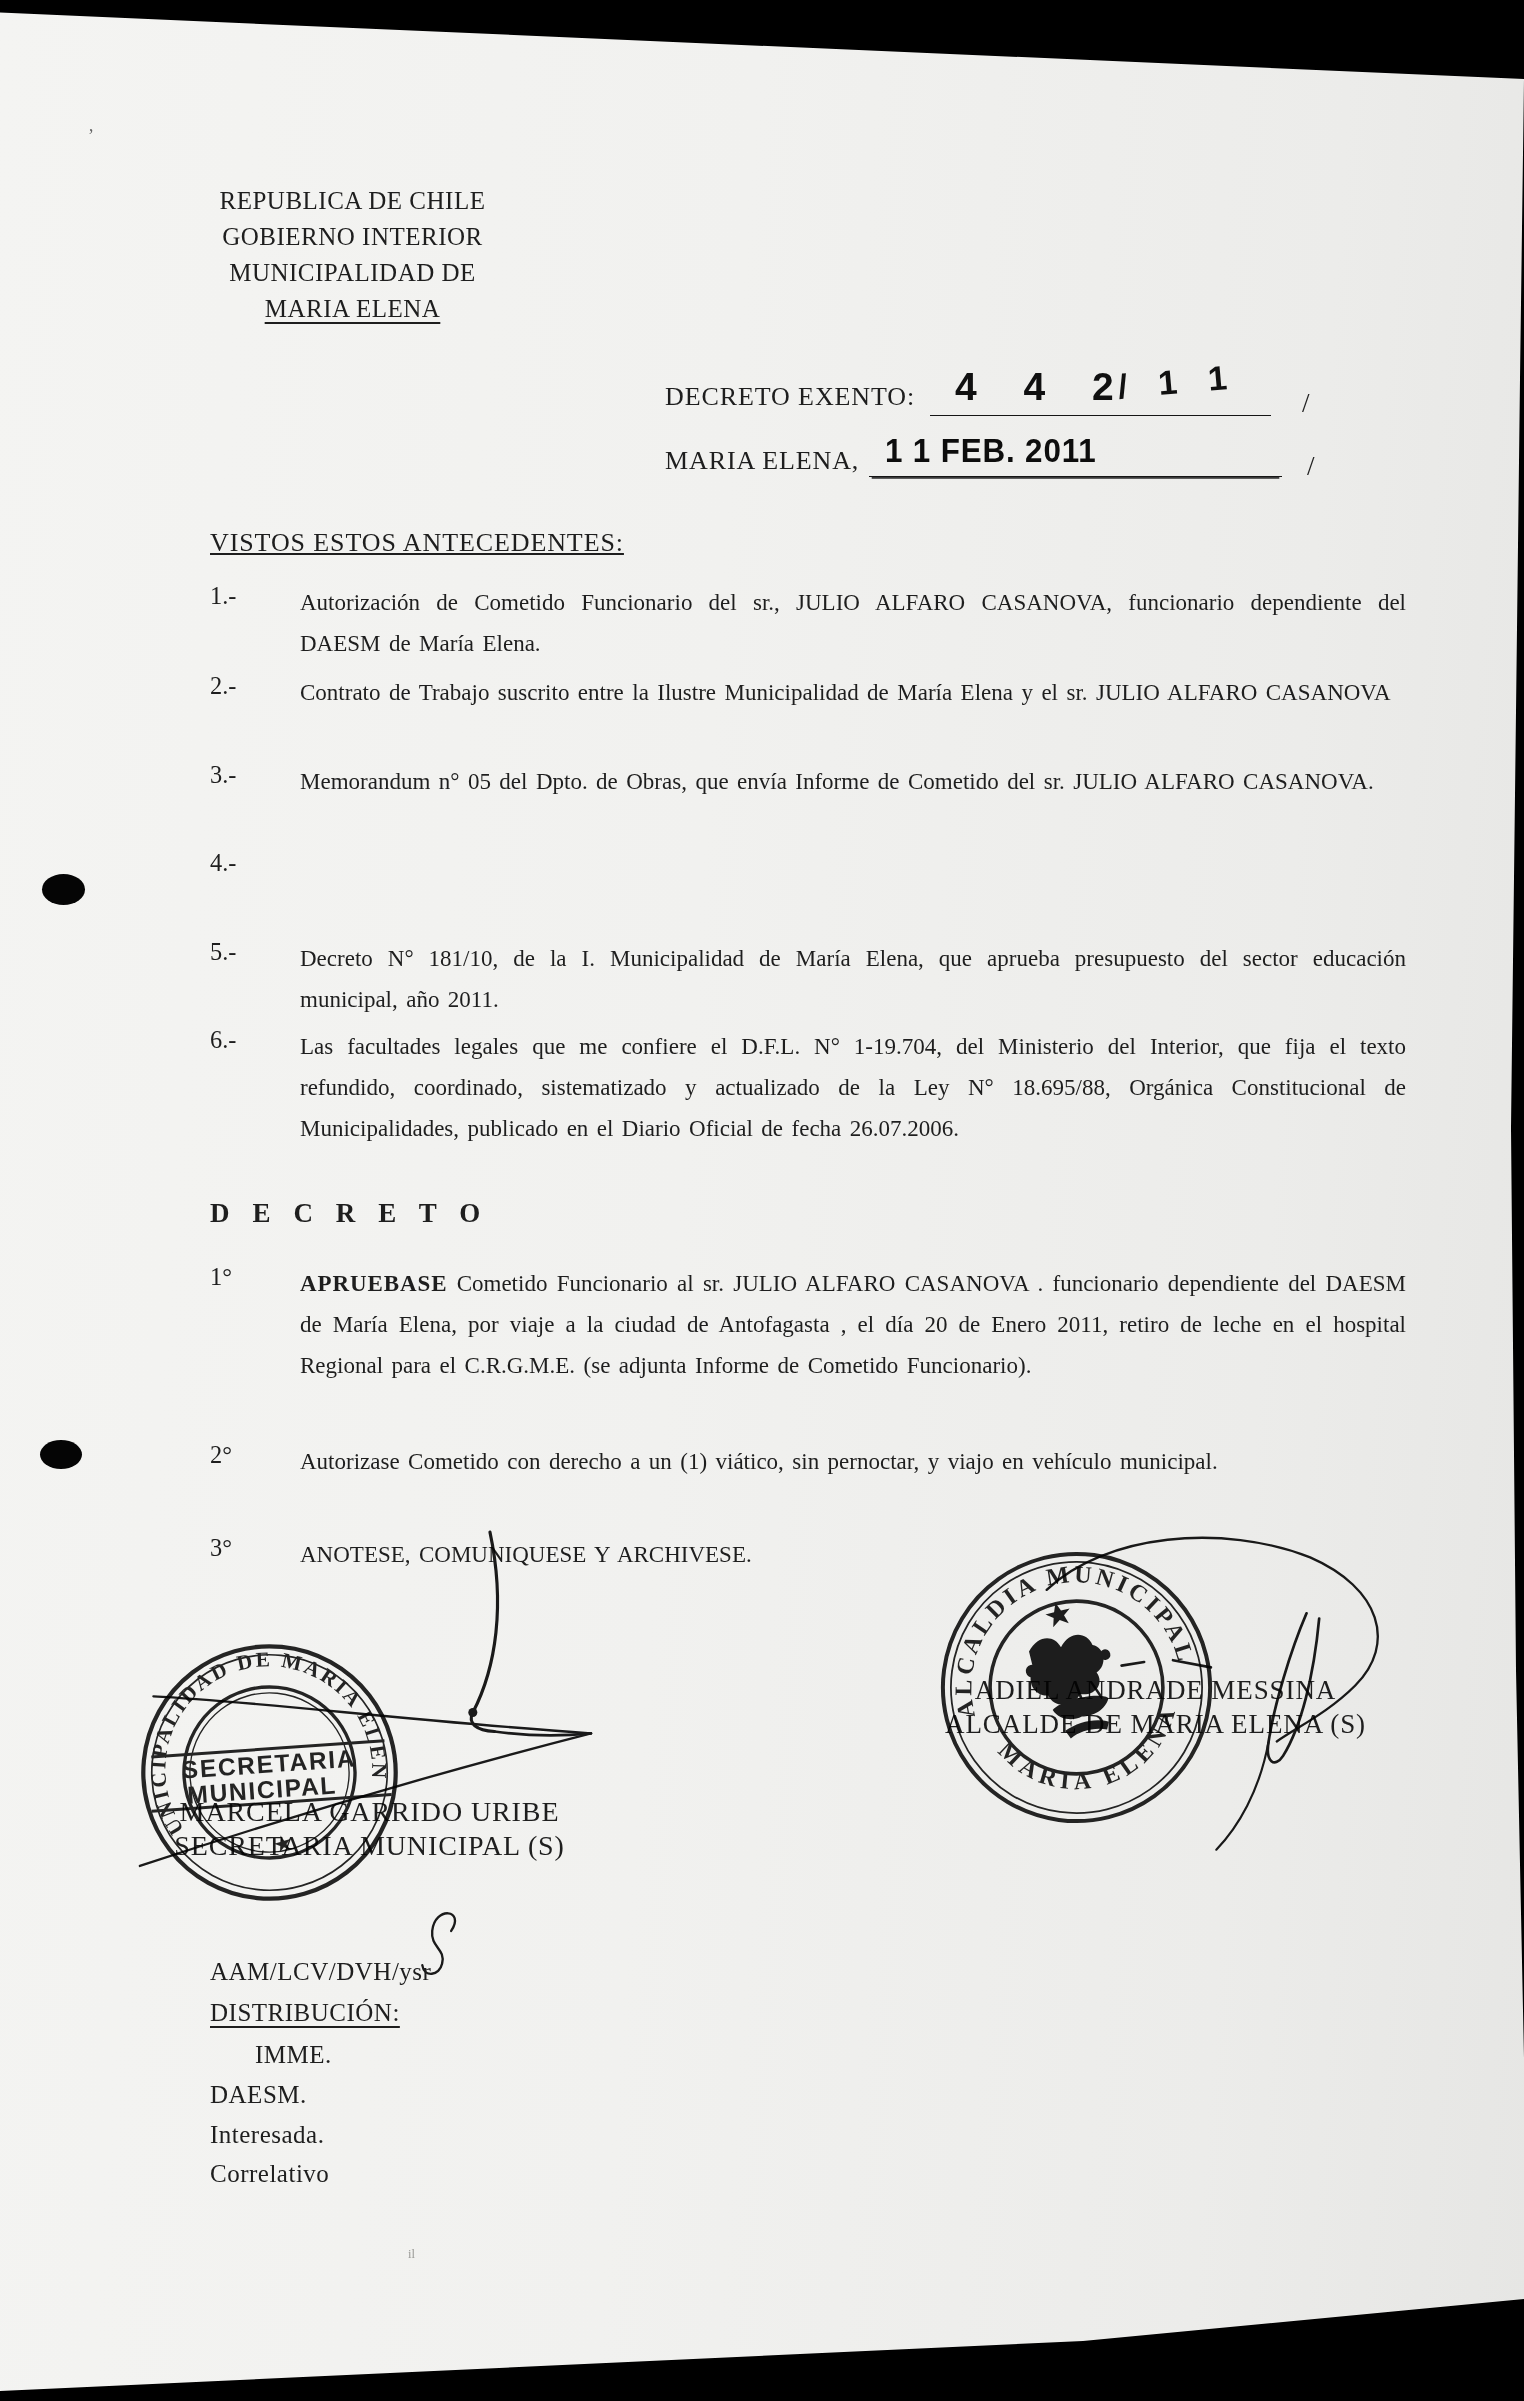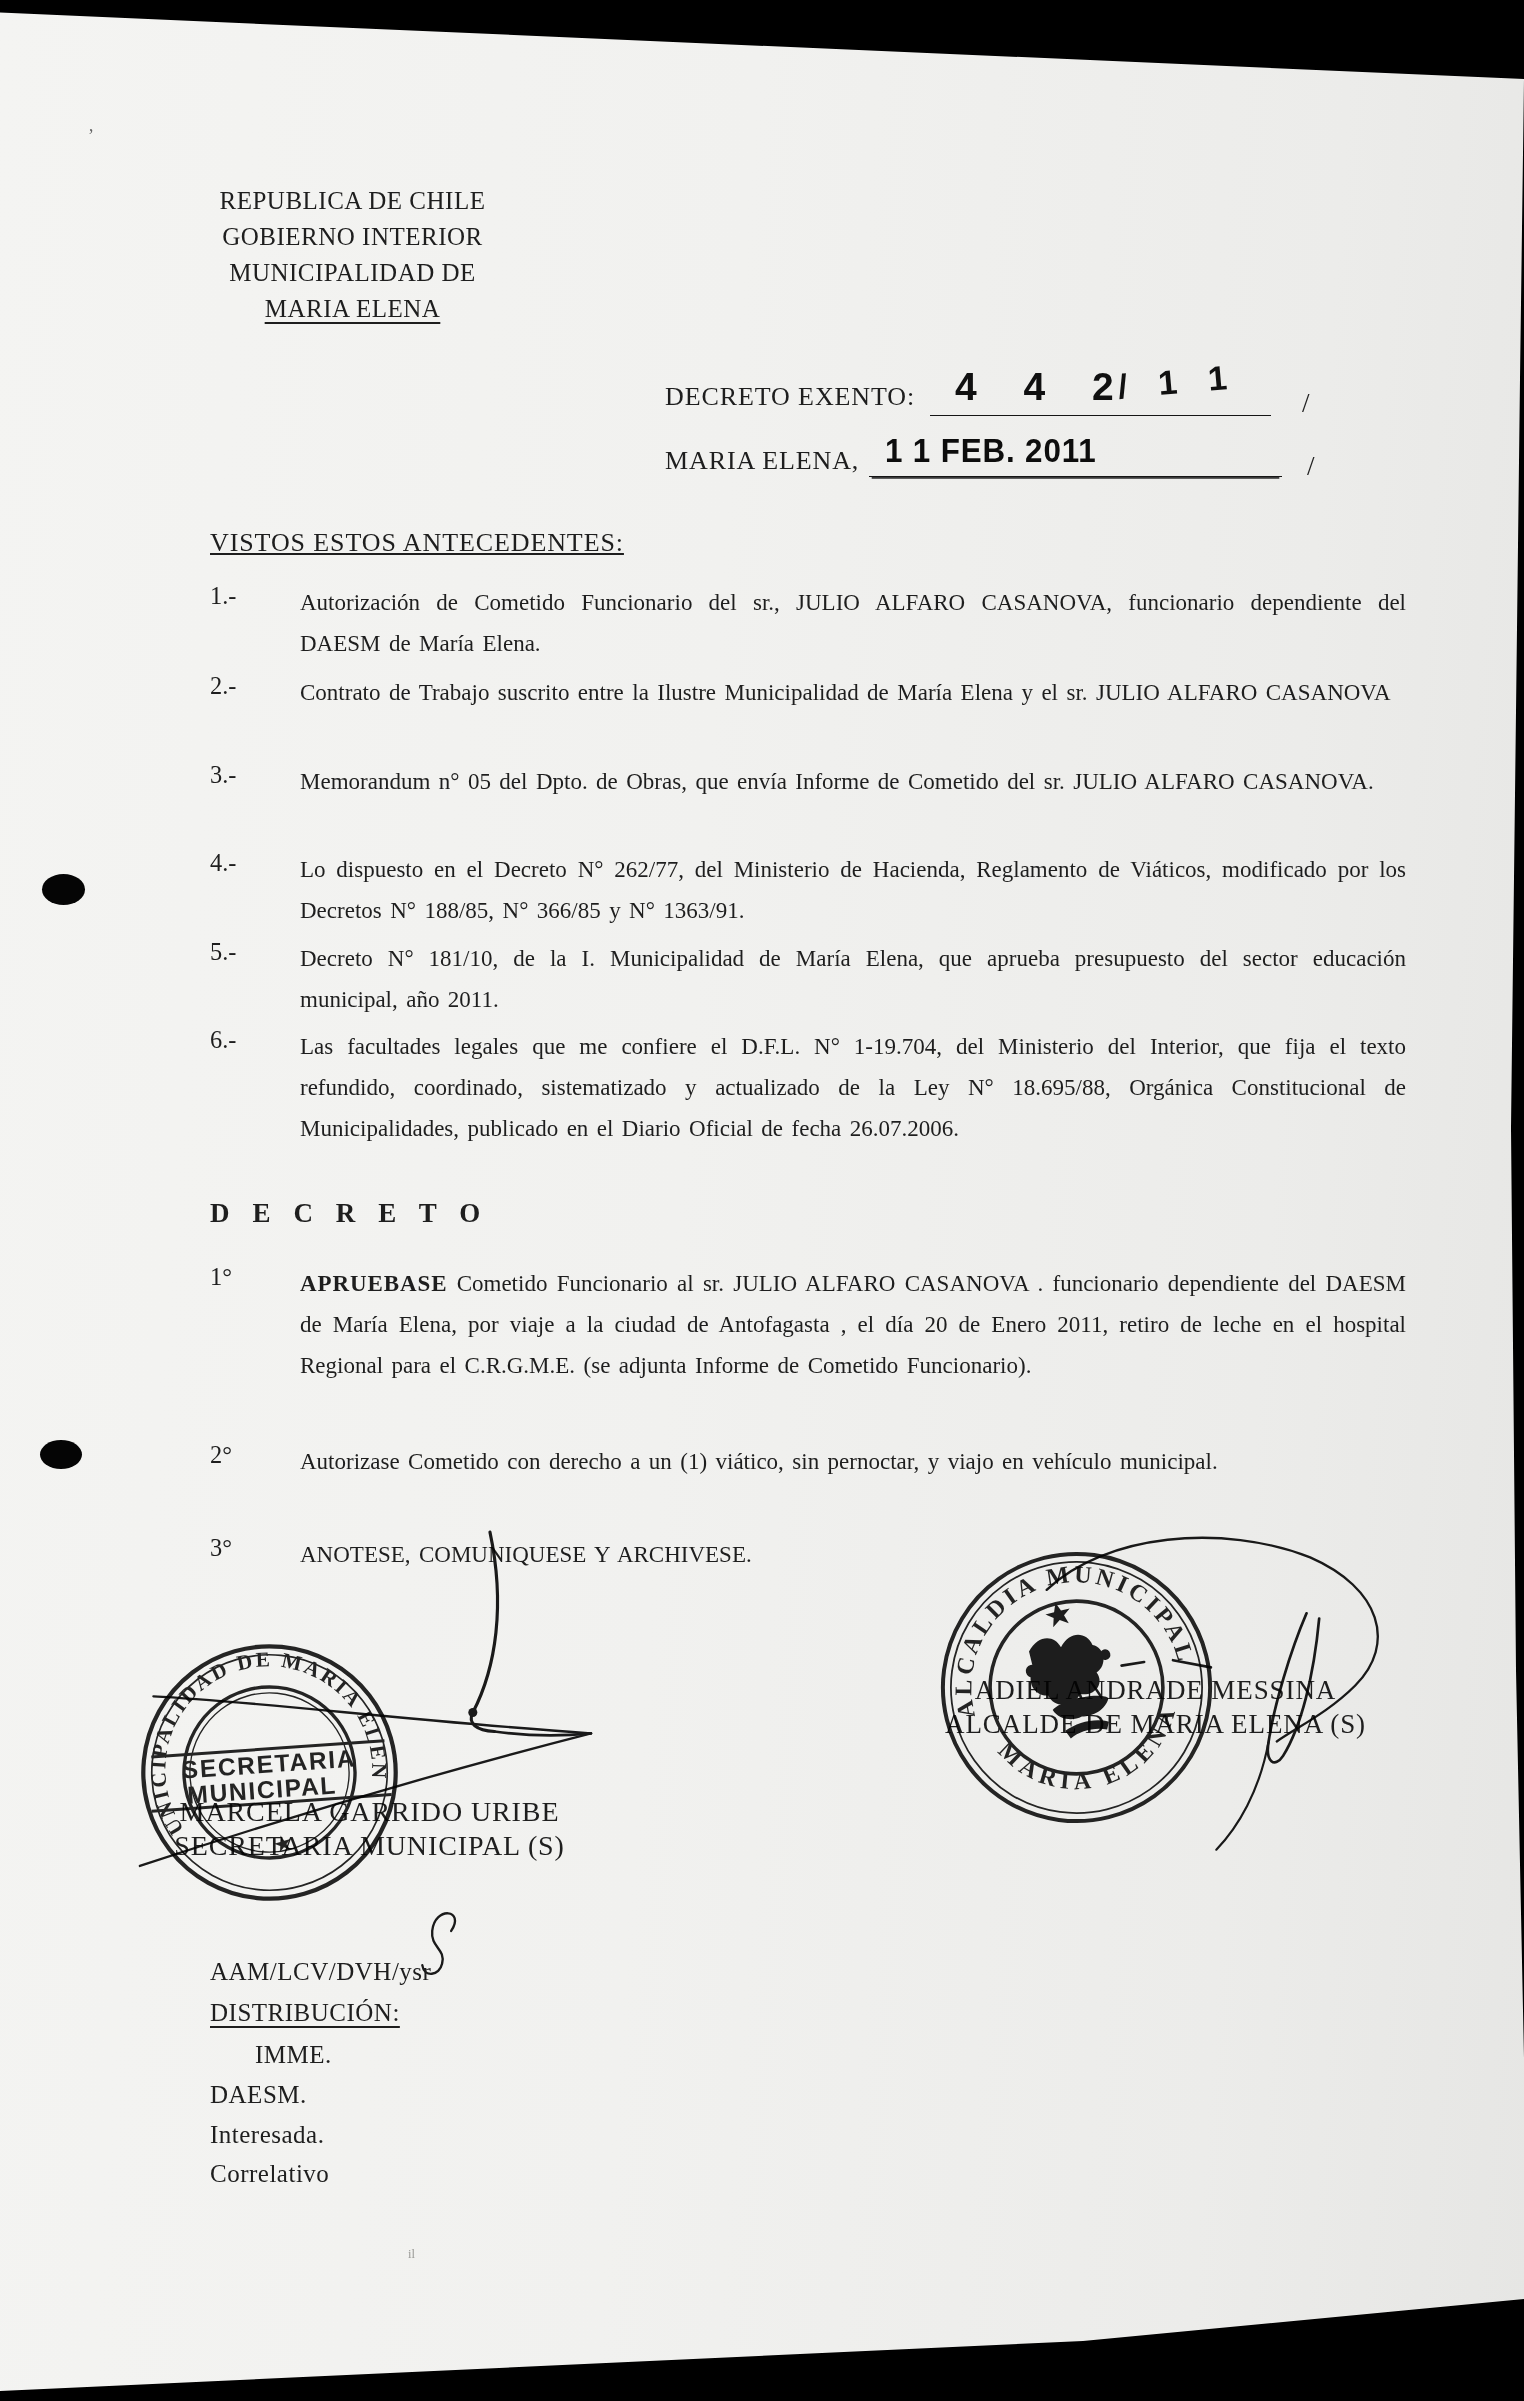--- a/index.html
+++ b/index.html
@@ -72,21 +72,20 @@
   <div class="ant-num" style="top:582px;">1.-</div>
   <div class="ant-text" style="top:582px;">Autorización de Cometido Funcionario del sr., JULIO ALFARO CASANOVA, funcionario dependiente del DAESM de María Elena.</div>
 
   <div class="ant-num" style="top:672px;">2.-</div>
   <div class="ant-text" style="top:672px;">Contrato de Trabajo suscrito entre la Ilustre Municipalidad de María Elena y el sr. JULIO ALFARO CASANOVA</div>
 
   <div class="ant-num" style="top:761px;">3.-</div>
   <div class="ant-text" style="top:761px;">Memorandum  n° 05  del Dpto. de Obras, que envía Informe de Cometido del sr. JULIO ALFARO CASANOVA.</div>
 
   <div class="ant-num" style="top:849px;">4.-</div>
-  <div class="ant-text" style="top:849px;">Lo dispuesto en el Decreto N° 262/77, del Ministerio de Hacienda, Reglamento de Viáticos, modificado por los Decretos  N° 188/85,  N° 366/85 y N° 1363/91.</div>
 
   <div class="ant-num" style="top:938px;">5.-</div>
   <div class="ant-text" style="top:938px;">Decreto N° 181/10, de la I. Municipalidad de María Elena, que aprueba presupuesto del sector educación municipal, año 2011.</div>
 
   <div class="ant-num" style="top:1026px;">6.-</div>
   <div class="ant-text" style="top:1026px;">Las facultades legales que me confiere el D.F.L. N° 1-19.704, del Ministerio del Interior, que fija el texto refundido, coordinado, sistematizado y actualizado de la Ley N° 18.695/88, Orgánica Constitucional de Municipalidades, publicado en el Diario Oficial de fecha 26.07.2006.</div>
 
   <div class="abs decreto-h" style="left:210px;top:1198px;">D E C R E T O</div>
 
   <div class="ant-num" style="top:1263px;">1°</div>

